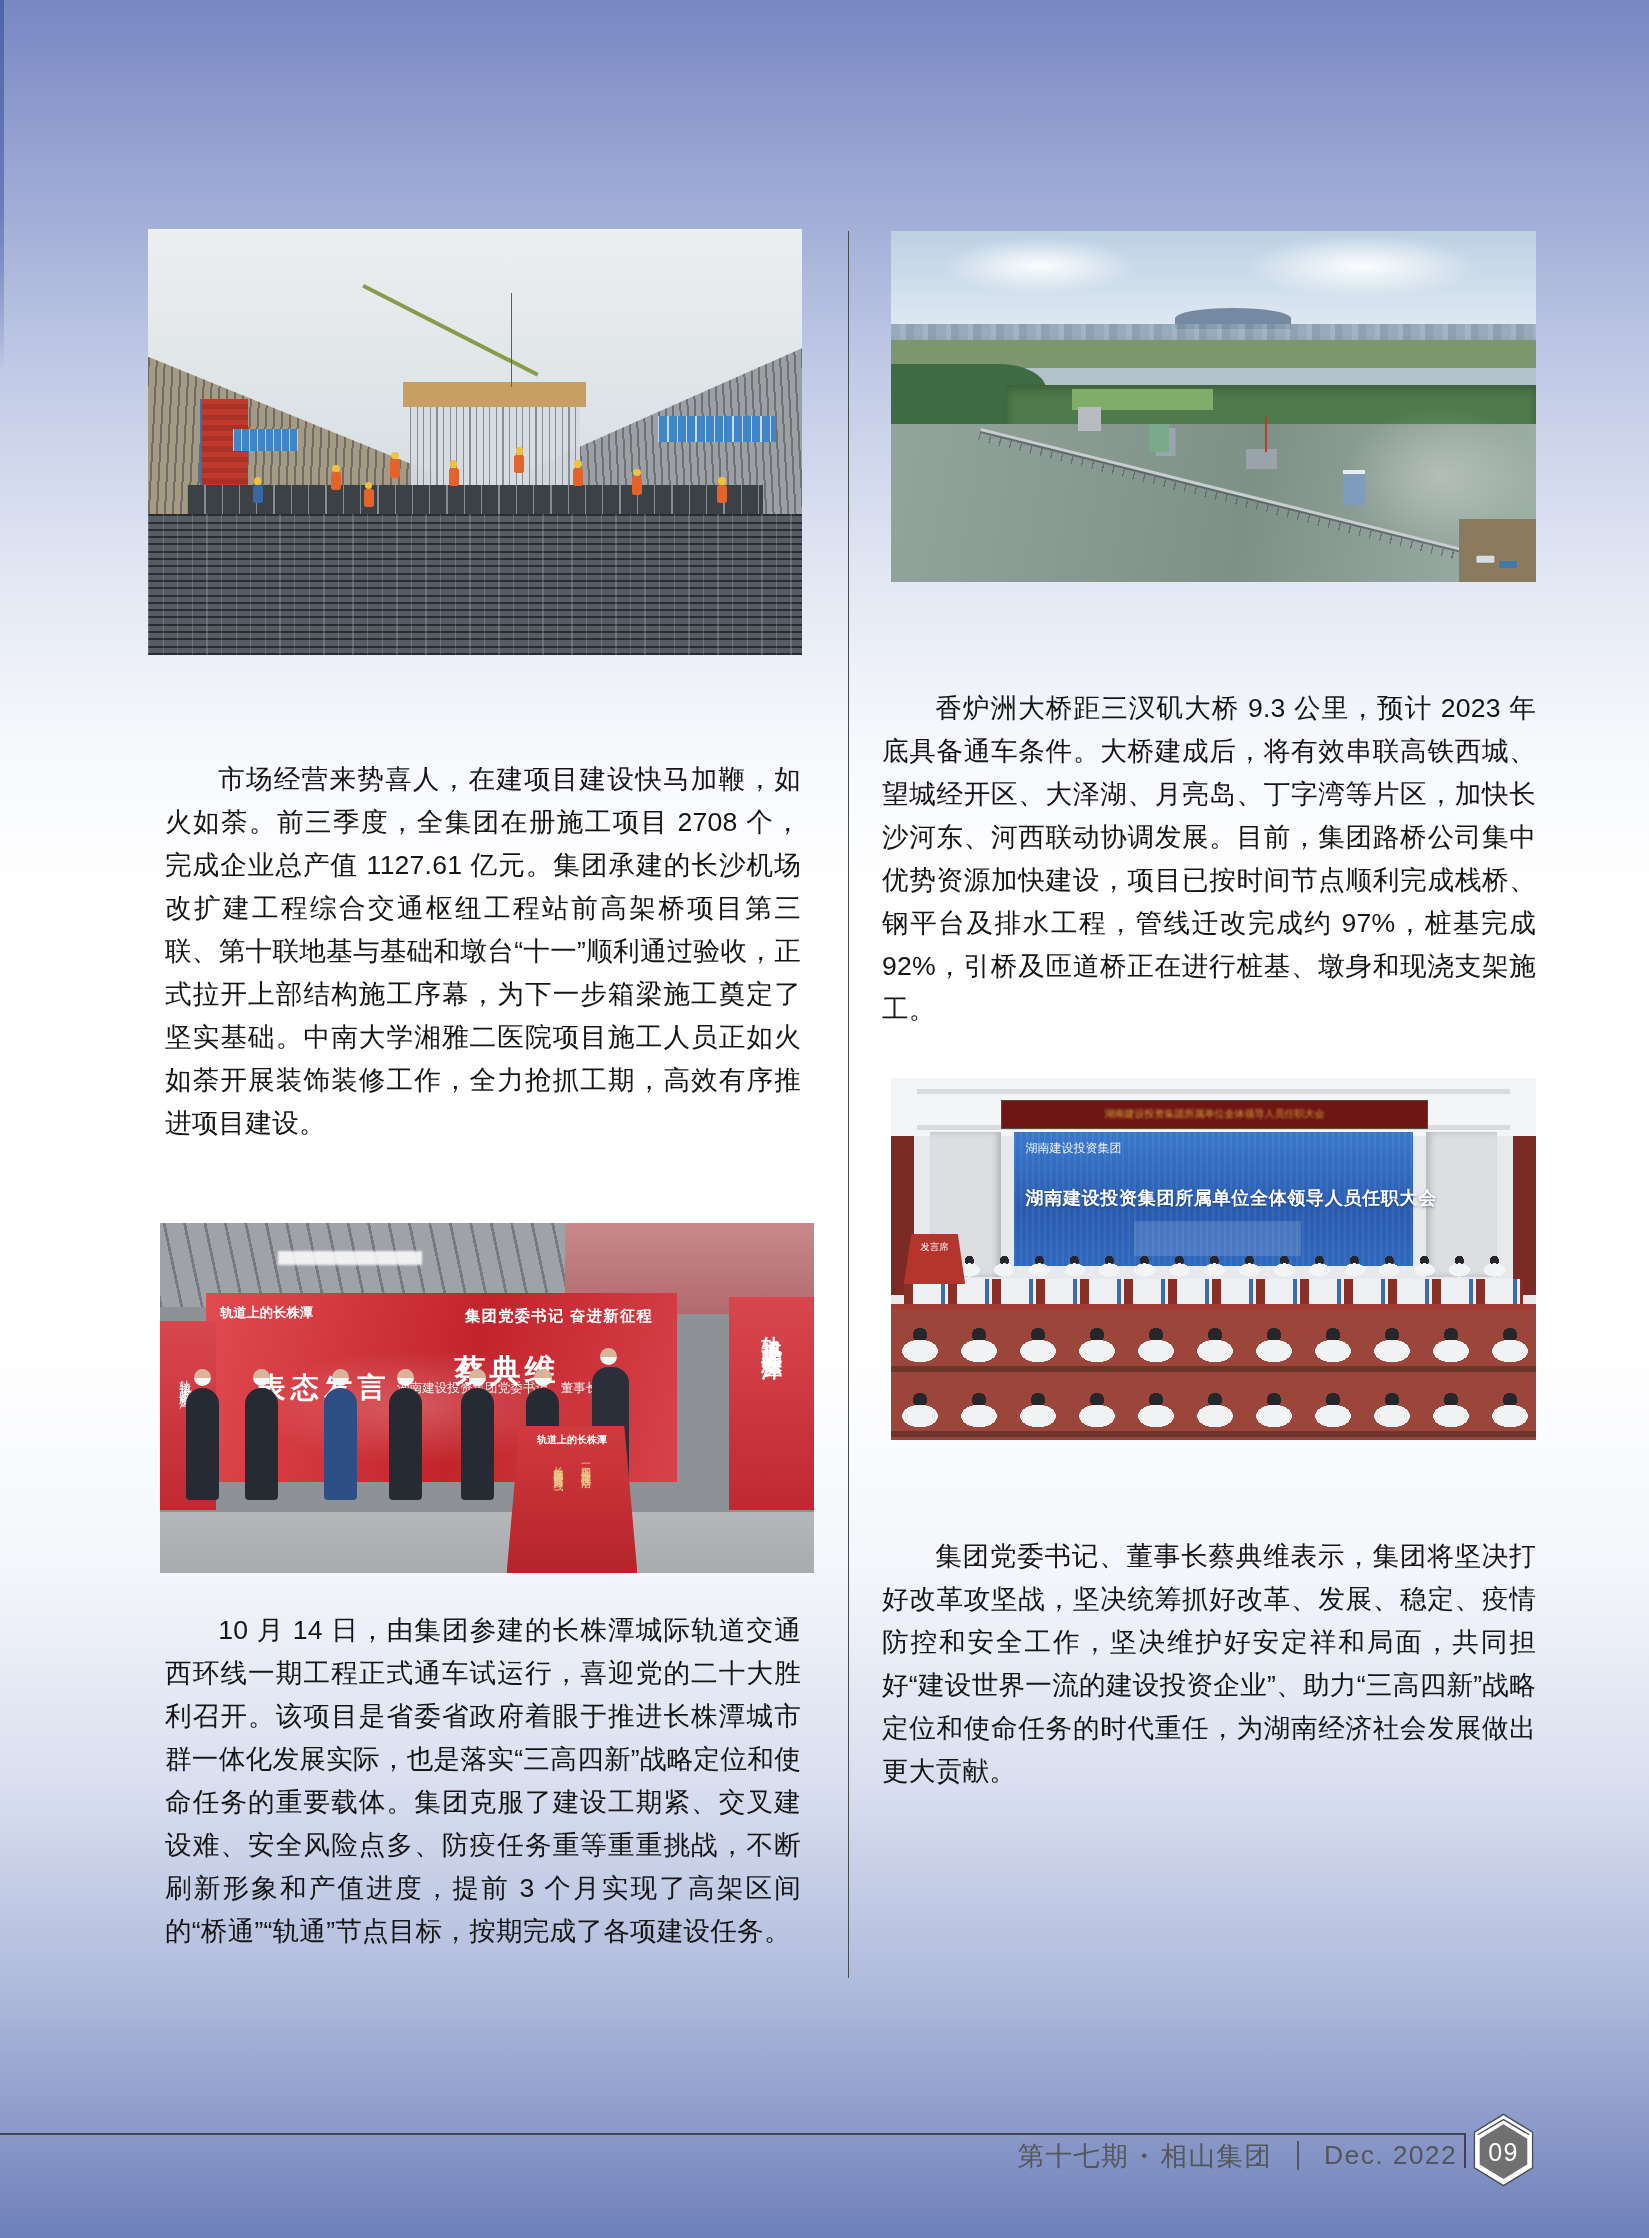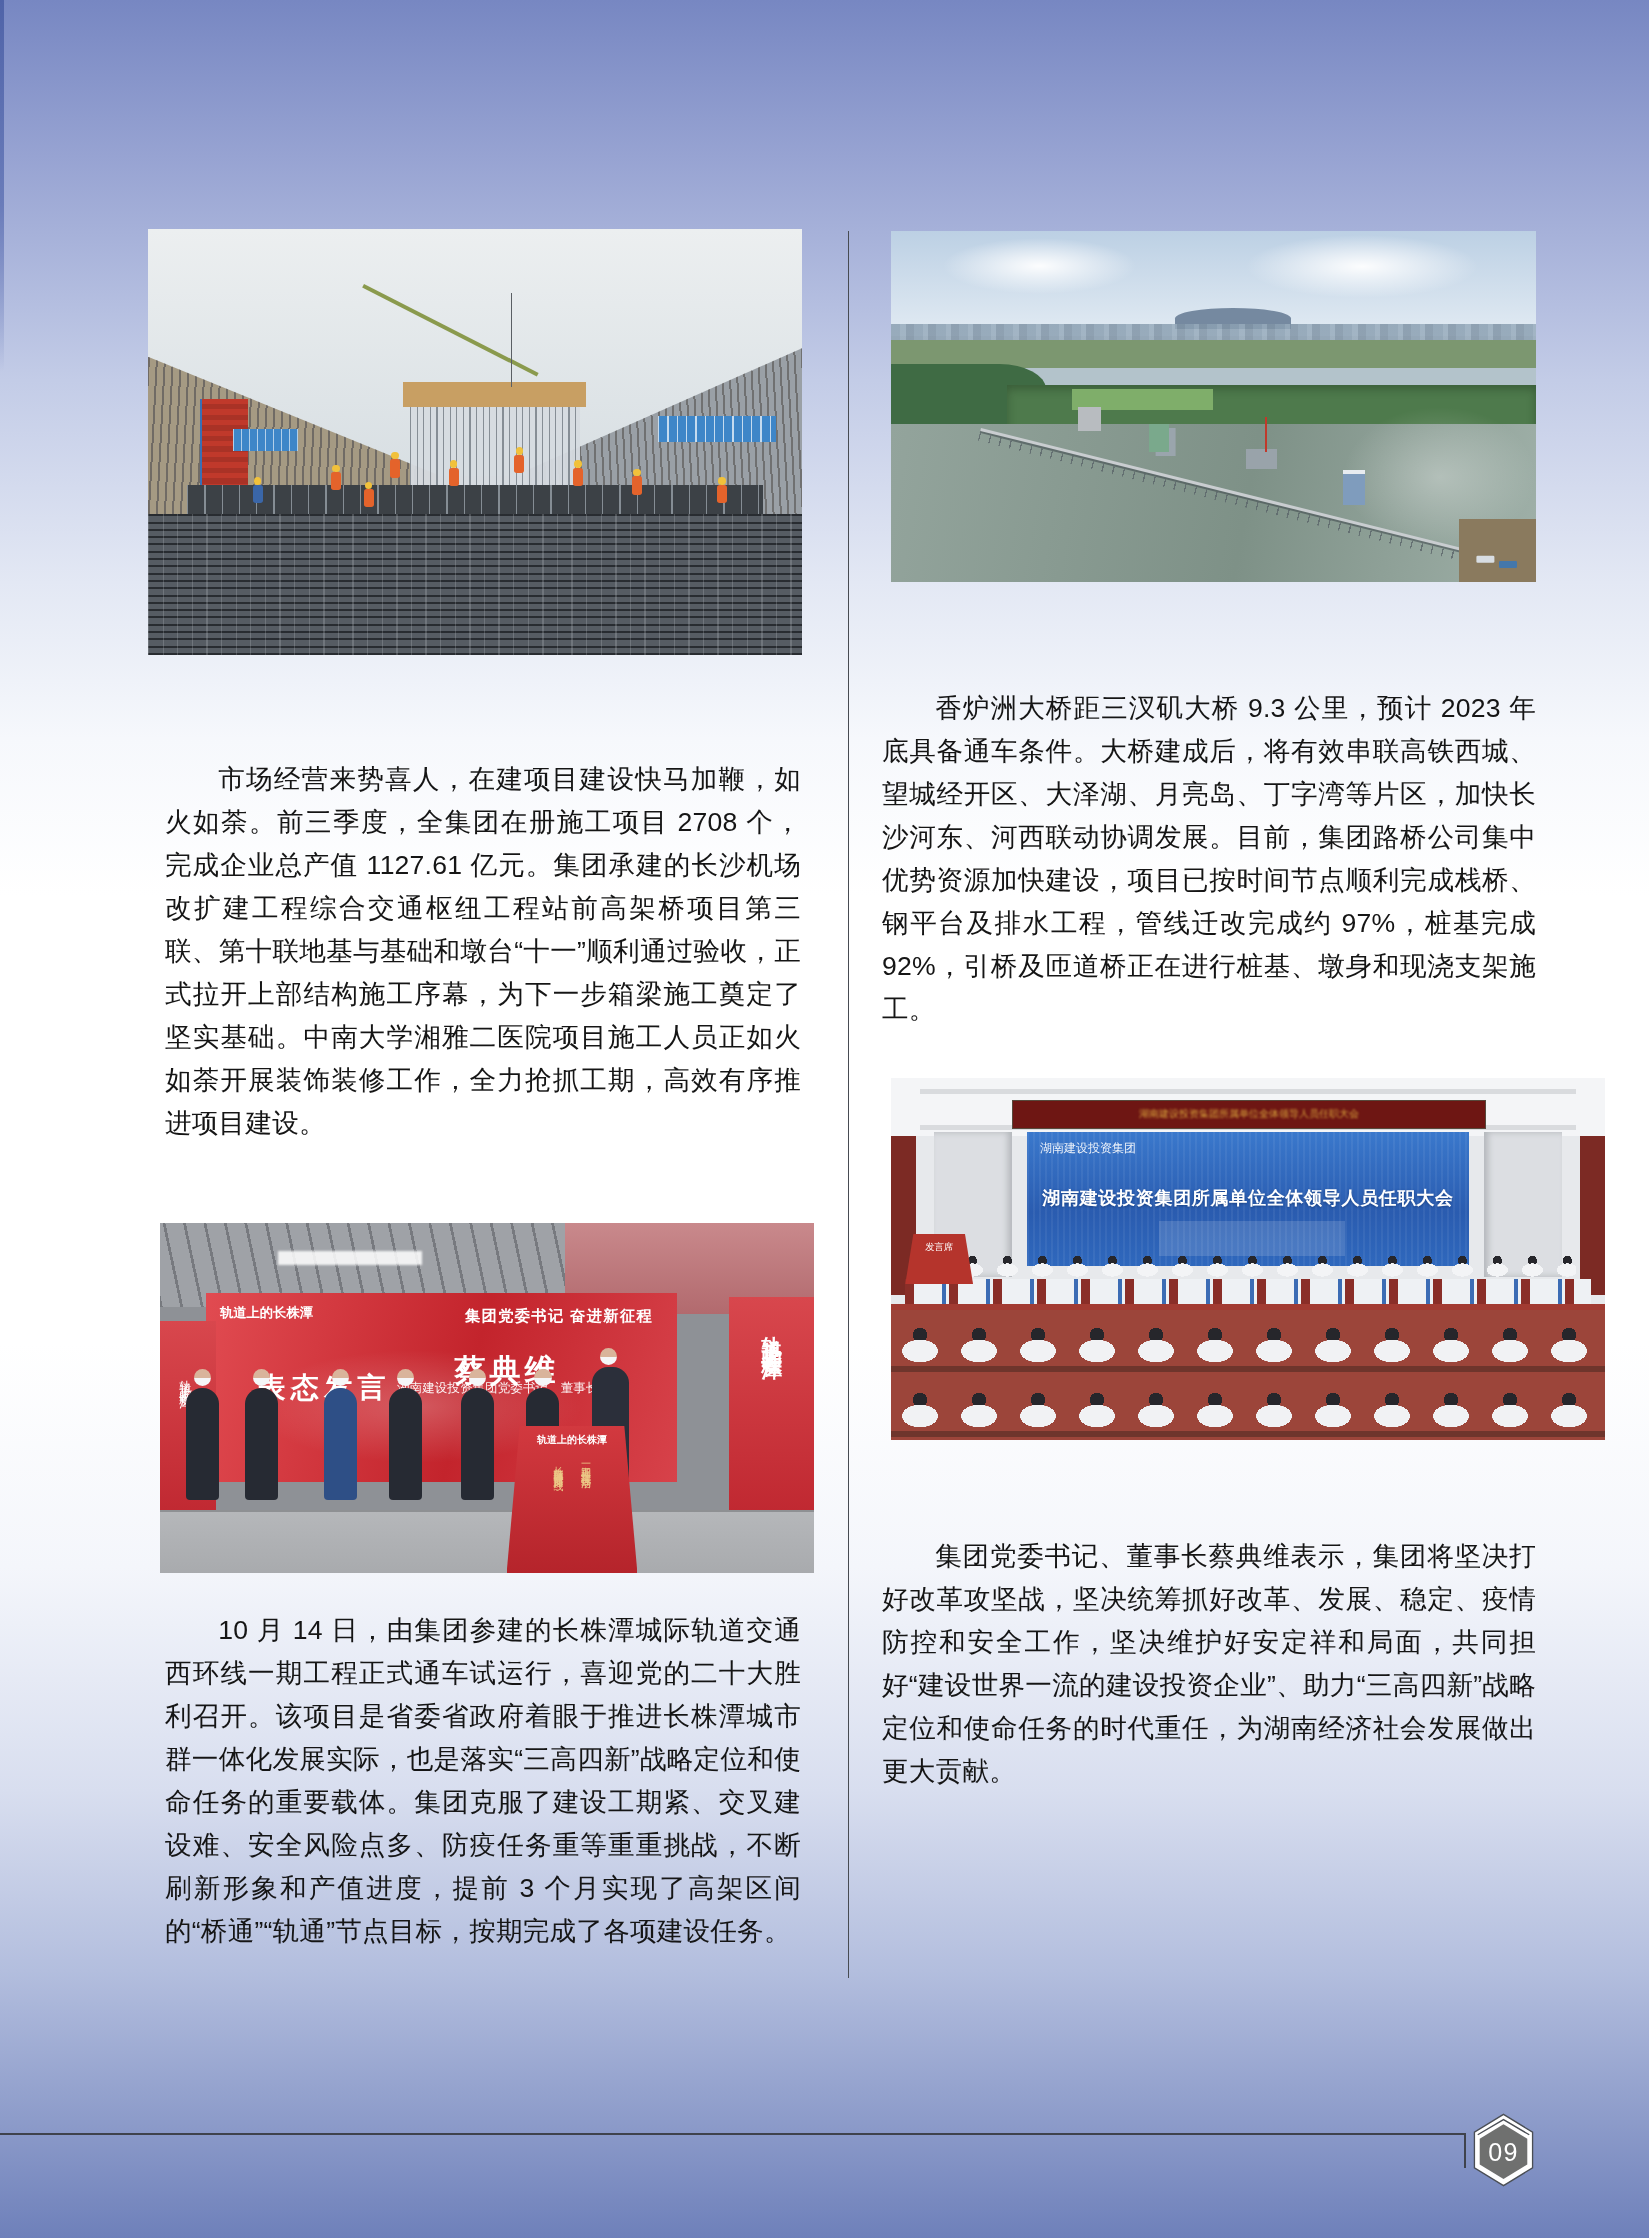--- a/index.html
+++ b/index.html
@@ -104,21 +104,21 @@
   .person.woman{background:#2e4f86;}
   .person.speaker{width:37px;height:133px;top:41%;background:#2b2f3a;}
   .e-podium{left:53%;top:58%;width:20%;height:42%;background:linear-gradient(#d2393f,#b5242b);
     clip-path:polygon(10% 0,90% 0,100% 100%,0 100%);}
   .e-podium-logo{left:0;top:5%;width:100%;text-align:center;color:#fff;font-size:10px;font-weight:bold;}
   .e-podium .vtext{color:#ecc987;font-size:10px;top:22%;height:74%;letter-spacing:1.3px;}
   .e-pline1{left:34%;}
   .e-pline2{left:55%;}
   .e-floor{left:0;top:82%;width:100%;height:18%;background:linear-gradient(#b5b7ba,#a8aaad);border-top:2px solid #8e9093;}
   
-  .ph-conference{left:891px;top:1078px;width:714px;height:362px;background:#e7e9ec;}
+  .ph-conference{left:891px;top:1078px;width:645px;height:362px;background:#e7e9ec;}
   .f-ceiling{left:0;top:0;width:100%;height:16%;background:#f4f5f7;}
   .f-trough{left:4%;width:92%;height:5.3px;background:#d9dbde;}
   .f-ticker{left:17%;top:6%;width:66%;height:7.5%;background:#6e1613;border:1.3px solid #57493c;
     display:flex;align-items:center;justify-content:center;overflow:hidden;}
   .f-ticker span{position:static;color:#d9a43c;font-size:10px;white-space:nowrap;filter:blur(0.9px);}
   .f-col-l{left:0;top:16%;width:3.5%;height:44%;background:#7c2a24;}
   .f-col-r{right:0;top:16%;width:3.5%;height:44%;background:#7c2a24;}
   .f-pilaster-l{left:6%;top:15%;width:11%;height:40%;background:#dcdee2;box-shadow:inset -4px 0 6.6px rgba(120,125,130,.4);}
   .f-pilaster-r{right:6%;top:15%;width:11%;height:40%;background:#dcdee2;box-shadow:inset 4px 0 6.6px rgba(120,125,130,.4);}
   .f-screen{left:19%;top:15%;width:62%;height:37%;
@@ -272,20 +272,27 @@
     <div class="f-audience"></div>
   </figure>
 
   <p class="para p-left2">10 月 14 日，由集团参建的长株潭城际轨道交通西环线一期工程正式通车试运行，喜迎党的二十大胜利召开。该项目是省委省政府着眼于推进长株潭城市群一体化发展实际，也是落实“三高四新”战略定位和使命任务的重要载体。集团克服了建设工期紧、交叉建设难、安全风险点多、防疫任务重等重重挑战，不断刷新形象和产值进度，提前 3 个月实现了高架区间的“桥通”“轨通”节点目标，按期完成了各项建设任务。</p>
   <p class="para p-right2">集团党委书记、董事长蔡典维表示，集团将坚决打好改革攻坚战，坚决统筹抓好改革、发展、稳定、疫情防控和安全工作，坚决维护好安定祥和局面，共同担好“建设世界一流的建设投资企业”、助力“三高四新”战略定位和使命任务的时代重任，为湖南经济社会发展做出更大贡献。</p>
 
   <div class="gutter-rule"></div>
 
   <div class="footer-rule"></div>
   <div class="footer-rule-end"></div>
+  <div class="footer-meta">
+    <span>第十七期</span>
+    <span class="dot">•</span>
+    <span>相山集团</span>
+    <span class="vdiv"></span>
+    <span>Dec. 2022</span>
+  </div>
   <div class="hex-badge">
     <svg width="61" height="74" viewBox="0 0 92 112">
       <polygon points="46,2 90,29 90,83 46,110 2,83 2,29" fill="#ffffff" stroke="#4a4e55" stroke-width="2"></polygon>
       <polyline points="7,33 46,10 85,33" fill="none" stroke="#4a4e55" stroke-width="2"></polyline>
       <polygon points="46,17 82,39 82,78 46,100 10,78 10,39" fill="#6f706f"></polygon>
       <text class="hex-num" x="46" y="72" text-anchor="middle" font-size="38" fill="#ffffff">09</text>
     </svg>
   </div>
 </div>
 

